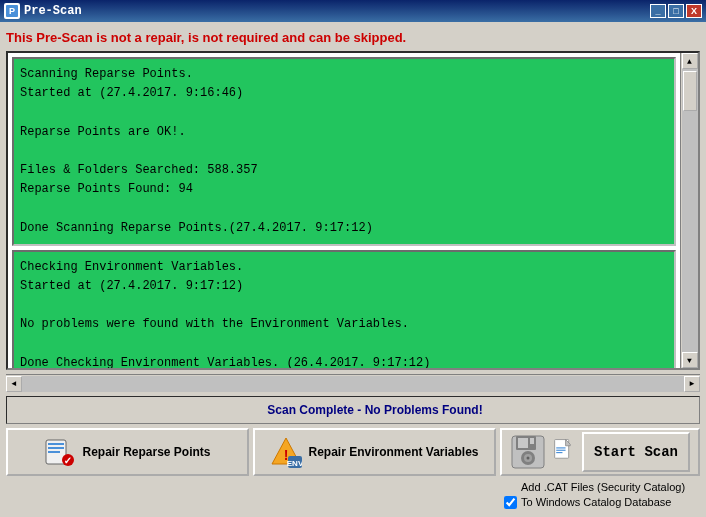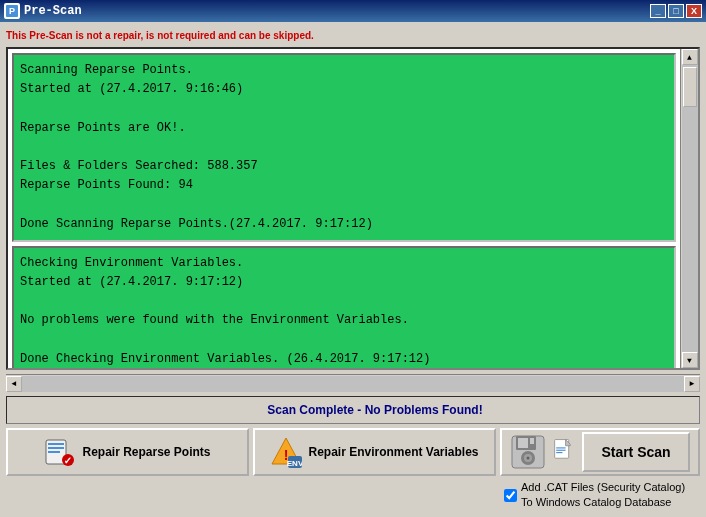--- a/index.html
+++ b/index.html
@@ -71,21 +71,21 @@
       padding: 6px;
       height: calc(517px - 22px);
       display: flex;
       flex-direction: column;
       gap: 4px;
     }
 
     
     .warning-text {
       color: #cc0000;
-      font-size: 10px;
+      font-size: 13px;
       font-family: Tahoma, Arial, sans-serif;
       font-weight: bold;
       padding: 2px 0;
     }
 
     
     .scroll-container {
       flex: 1;
       border: 2px inset #808080;
       background: #fff;
@@ -229,30 +229,30 @@
       width: 28px;
       height: 28px;
       flex-shrink: 0;
     }
     .start-scan-btn {
       flex: 1;
       height: 40px;
       background: #d4d0c8;
       border: 2px outset #fff;
       font-size: 14px;
-      font-family: Liberation Sans, sans-serif;
+      font-family: Liberation Mono, monospace;
       font-weight: bold;
       cursor: pointer;
       display: flex;
       align-items: center;
       justify-content: center;
     }
     .checkbox-row {
       display: flex;
-      align-items: center;
+      align-items: flex-end;
       gap: 4px;
       font-size: 11px;
       font-family: Tahoma, Arial, sans-serif;
       padding: 2px 4px;
       line-height: 1.3;
     }
     .checkbox-row input {
       margin-top: 1px;
       flex-shrink: 0;
     }

